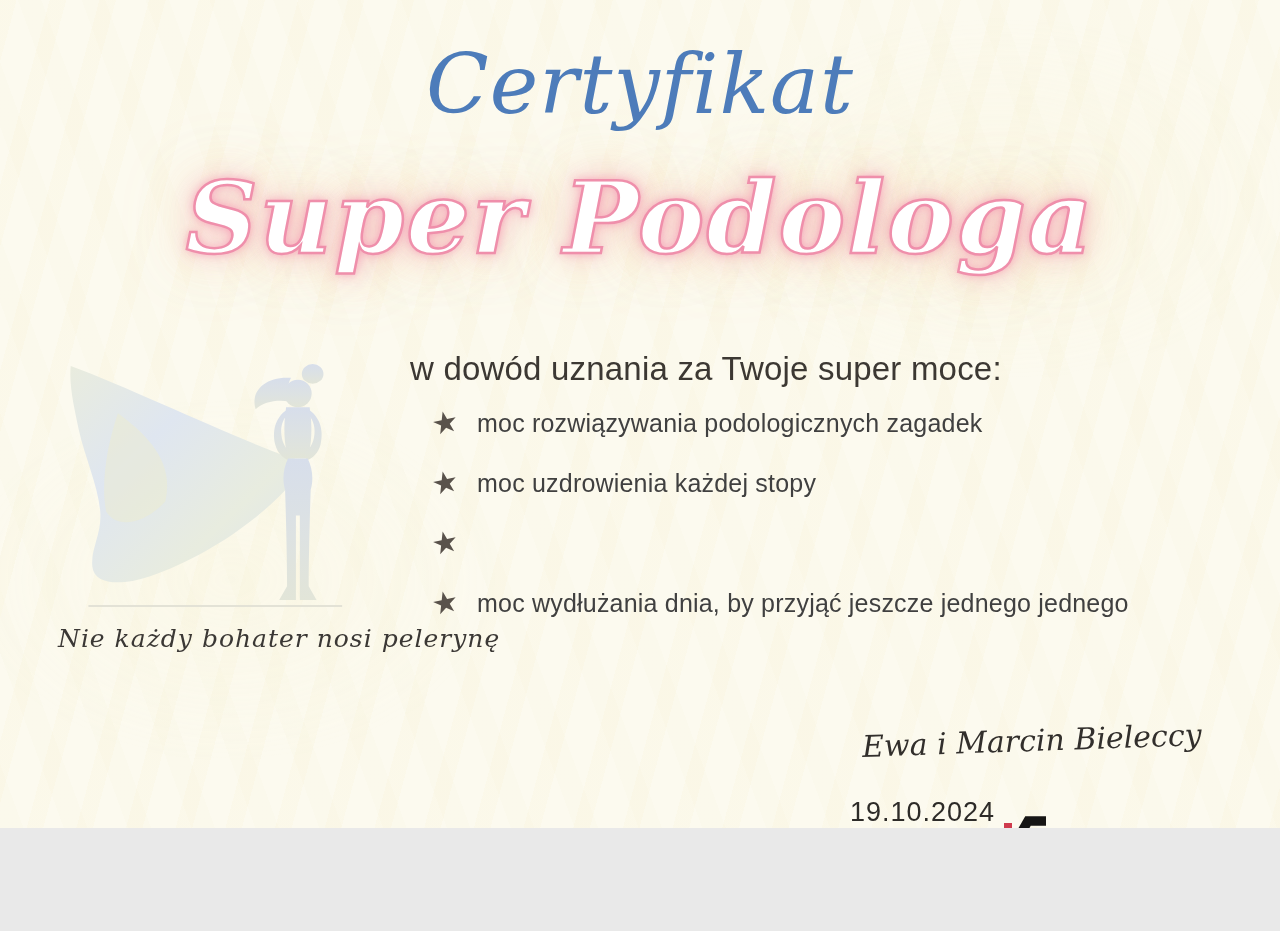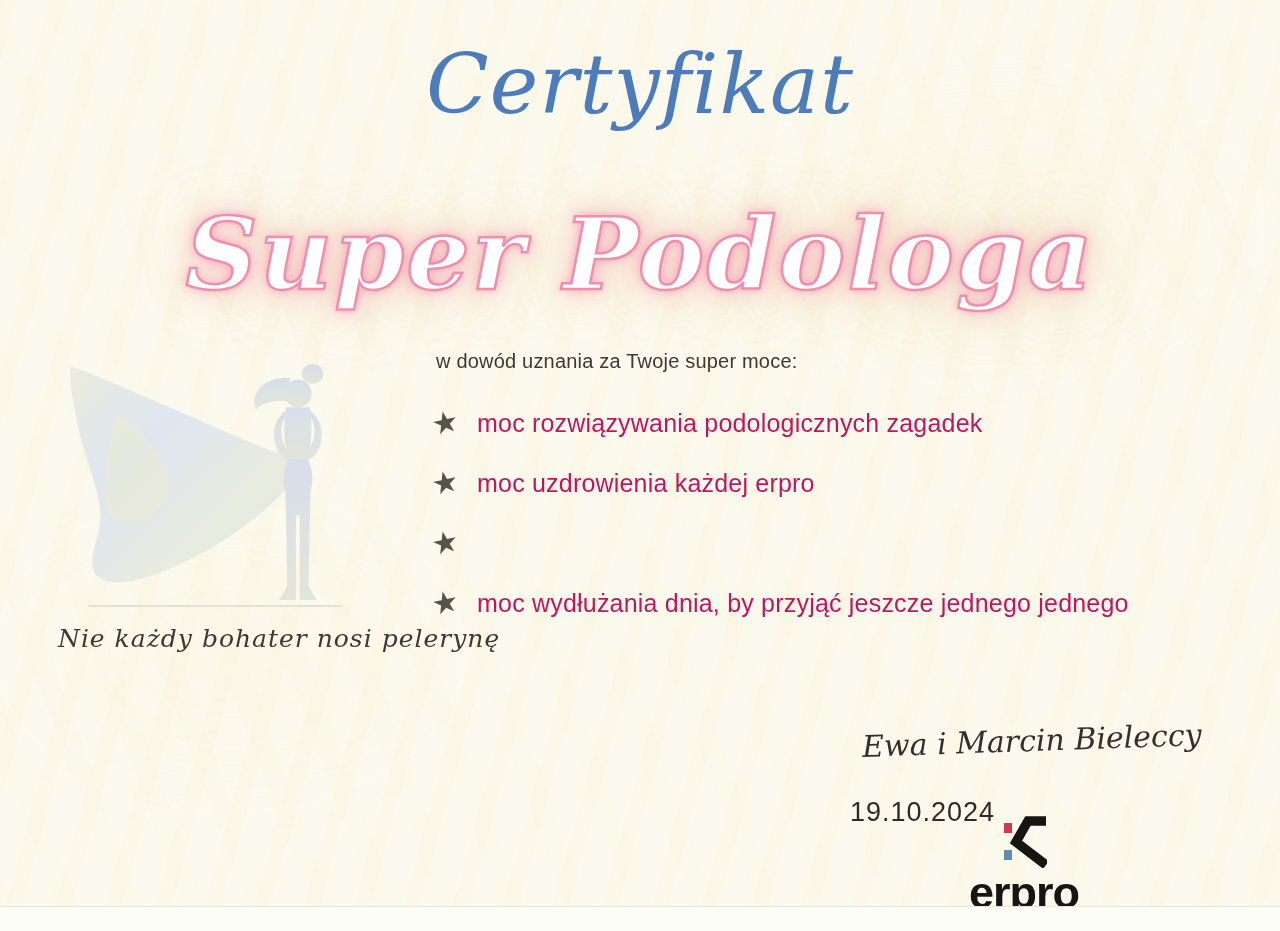--- a/index.html
+++ b/index.html
@@ -1,17 +1,17 @@
 <!DOCTYPE html>
 <html><head>
 <meta charset="utf-8">
 <style>
   html,body{margin:0;padding:0;background:#e9e9e9;}
   .stage{
-    position:relative;width:1280px;height:931px;overflow:hidden;
+    position:relative;width:1280px;height:828px;overflow:hidden;
     background:#fcfaef;
     font-family:"Liberation Sans",sans-serif;
   }
   
   .stage::before{
     content:"";position:absolute;inset:0;pointer-events:none;
     background:
       repeating-linear-gradient(105deg, rgba(243,234,190,0.22) 0 16px, rgba(255,255,255,0) 16px 48px),
       repeating-linear-gradient(70deg, rgba(240,236,200,0.16) 0 22px, rgba(255,255,255,0) 22px 60px),
       radial-gradient(420px 260px at 78% 24%, rgba(246,238,200,0.35), rgba(255,255,255,0) 70%),
@@ -26,39 +26,38 @@
   .subtitle{
     position:absolute;top:158px;left:0;width:100%;text-align:center;
     font-family:"DejaVu Serif",serif;font-style:italic;font-weight:bold;
     font-size:100px;line-height:1.2;color:#ffffff;letter-spacing:2px;
     -webkit-text-stroke:2.5px #ef8fab;
     text-shadow:
       0 0 10px rgba(244,145,175,0.85),
       0 0 26px rgba(247,170,190,0.65),
       0 0 48px rgba(250,200,180,0.5),
       0 0 70px rgba(250,215,170,0.35);
-    margin-top: 36px;
   }
   .intro{
-    position:absolute;left:436px;top:350px;
-    font-size:20px;color:#3c3833;letter-spacing:0.2px;
+    position:absolute;left:410px;top:350px;
+    font-size:33px;color:#3c3833;letter-spacing:0.2px;
   }
   .powers{
     position:absolute;left:430px;top:406px;margin:0;padding:0;list-style:none;
   }
   .power{
     display:flex;align-items:center;gap:17px;
     height:34px;margin:0 0 26px 0;
   }
   .star{
     font-size:30px;line-height:1;color:#59524b;
     transform:rotate(-12deg);display:inline-block;width:30px;text-align:center;
   }
   .power-label{
-    font-size:25px;color:#be185d;letter-spacing:0.2px;white-space:nowrap;
+    font-size:25px;color:#404040;letter-spacing:0.2px;white-space:nowrap;
   }
   .hero{position:absolute;left:55px;top:350px;width:295px;height:272px;}
   .hero-caption{
     position:absolute;left:58px;top:624px;width:350px;
     font-family:"DejaVu Serif",serif;font-style:italic;
     font-size:25px;color:#3b3835;letter-spacing:1px;white-space:nowrap;
   }
   .signature{
     position:absolute;left:862px;top:724px;width:280px;text-align:center;
     font-family:"DejaVu Serif",serif;font-style:italic;
@@ -141,21 +140,21 @@
 
   <div class="intro">w dowód uznania za Twoje super moce:</div>
 
   <ul class="powers">
     <li class="power">
       <span class="star">★</span>
       <span class="power-label">moc rozwiązywania podologicznych zagadek</span>
     </li>
     <li class="power">
       <span class="star">★</span>
-      <span class="power-label">moc uzdrowienia każdej erpro</span>
+      <span class="power-label">moc uzdrowienia każdej stopy</span>
     </li>
     <li class="power">
       <span class="star">★</span>
     </li>
     <li class="power">
       <span class="star">★</span>
       <span class="power-label">moc wydłużania dnia, by przyjąć jeszcze jednego jednego</span>
     </li>
   </ul>
 

